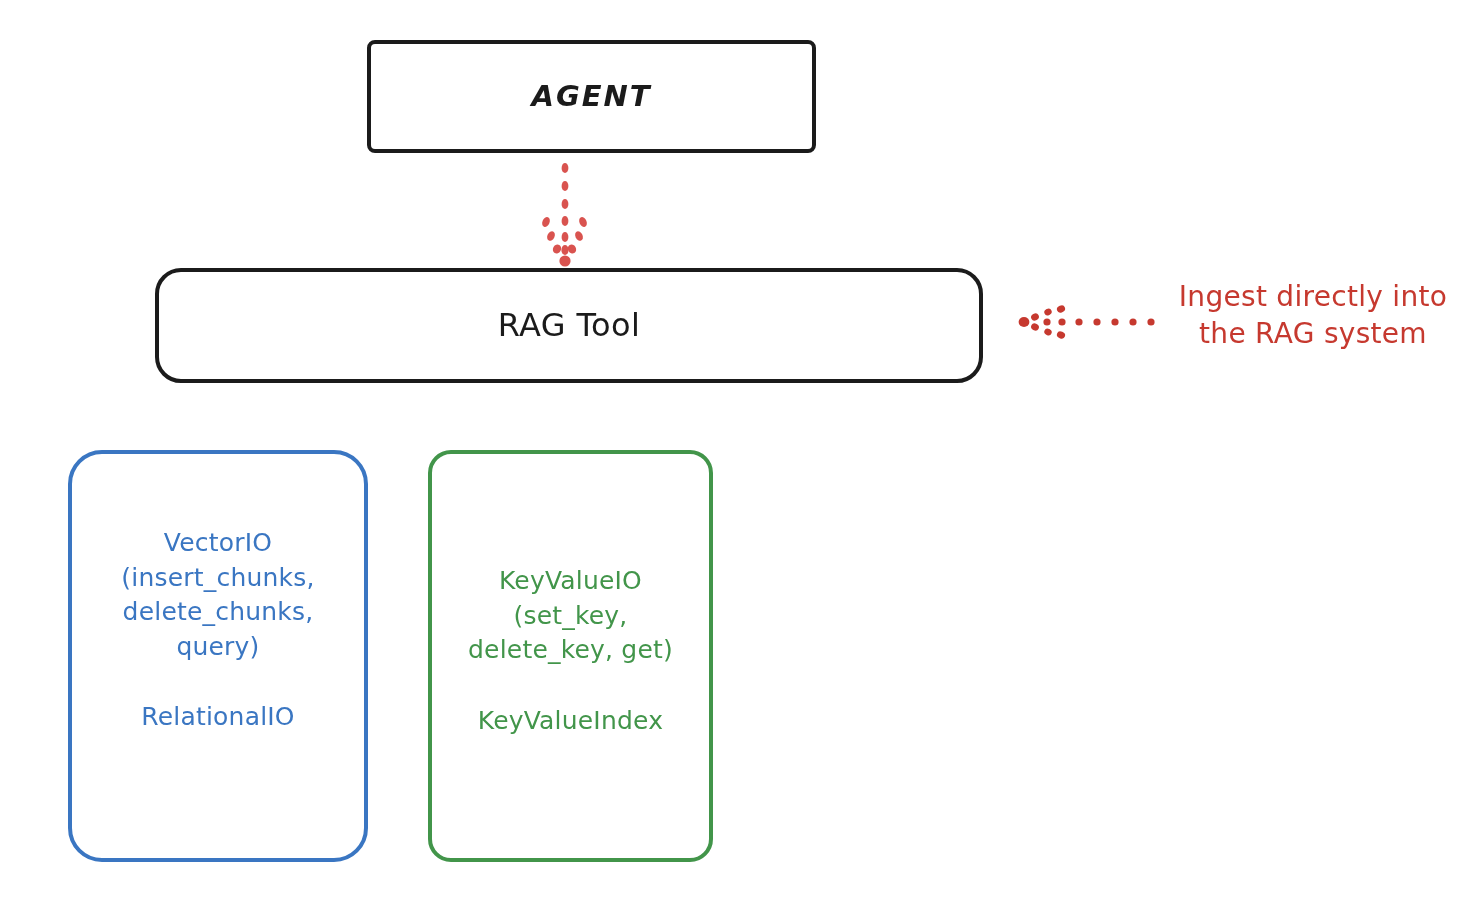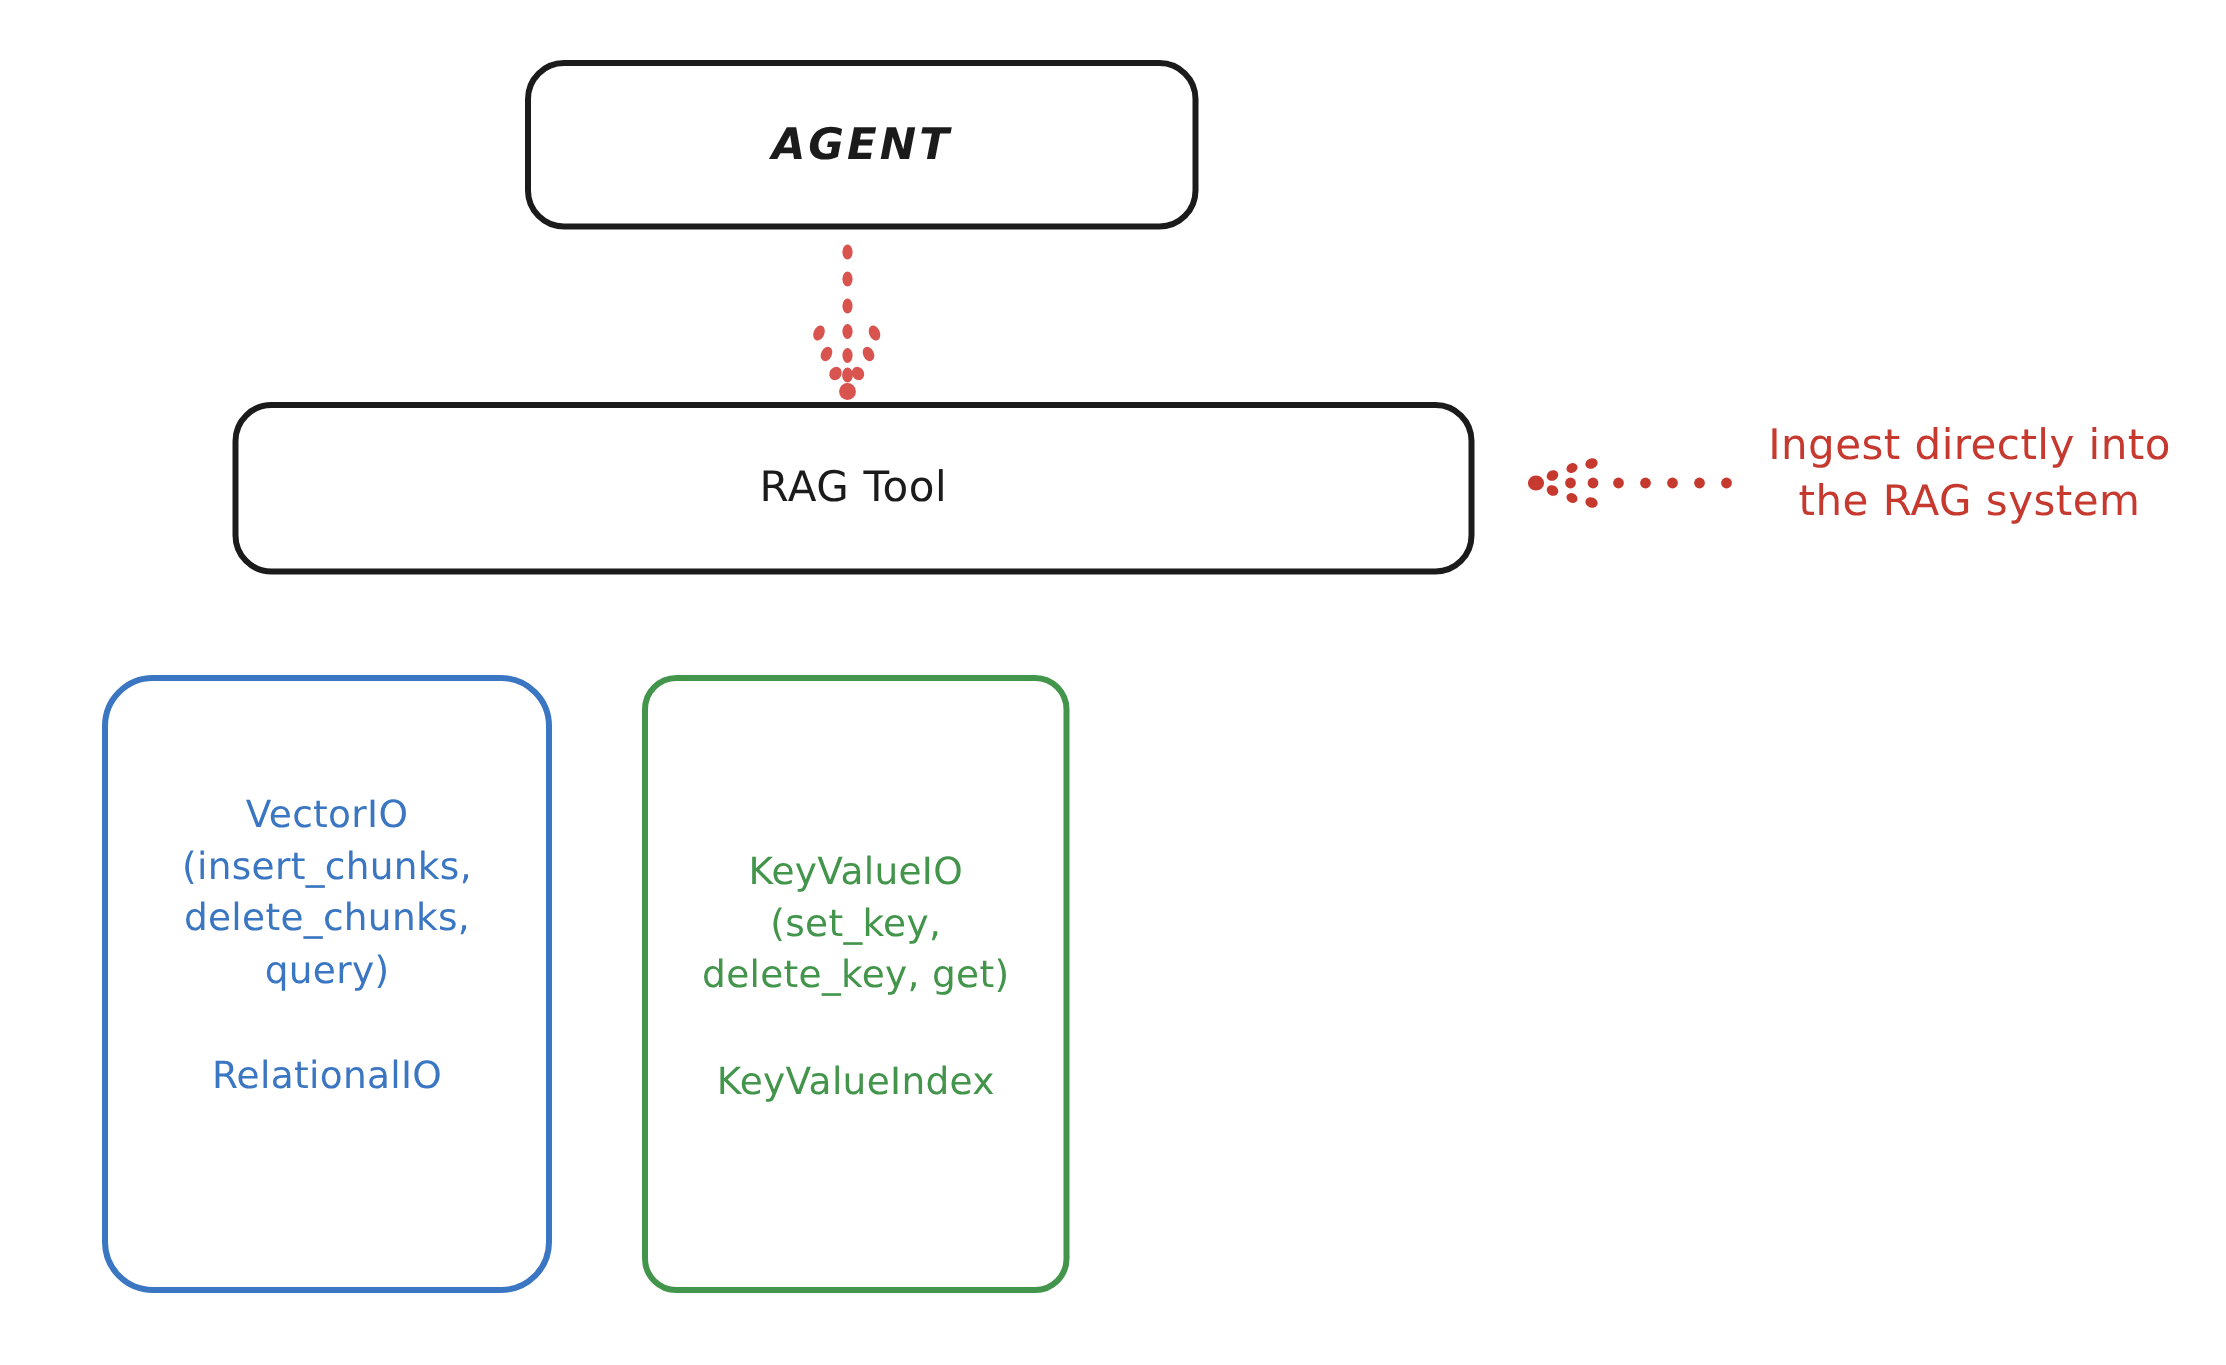--- a/index.html
+++ b/index.html
@@ -26,26 +26,26 @@
     text-align: center;
     background: #ffffff;
   }
   .node-label {
     white-space: pre-line;
     line-height: 1.30;
   }
 
   
   #agent-node {
-    left: 350px;
+    left: 367px;
     top: 40px;
     width: 449px;
     height: 113px;
     border: 4.5px solid #1b1b1b;
-    border-radius: 26px;
+    border-radius: 8px;
   }
   #agent-node .node-label {
     font-family: "DejaVu Sans", sans-serif;
     font-size: 29px;
     font-style: italic;
     font-weight: 600;
     letter-spacing: 2.0px;
     color: #1b1b1b;
   }
 
@@ -53,21 +53,21 @@
   #ragtool-node {
     left: 155px;
     top: 268px;
     width: 828px;
     height: 115px;
     border: 4.5px solid #1b1b1b;
     border-radius: 26px;
   }
   #ragtool-node .node-label {
     font-family: "DejaVu Sans", sans-serif;
-    font-size: 28px;
+    font-size: 32px;
     color: #1b1b1b;
     letter-spacing: 0.4px;
   }
 
   
   .leaf {
     top: 450px;
     height: 412px;
     border-width: 4px;
     border-style: solid;

